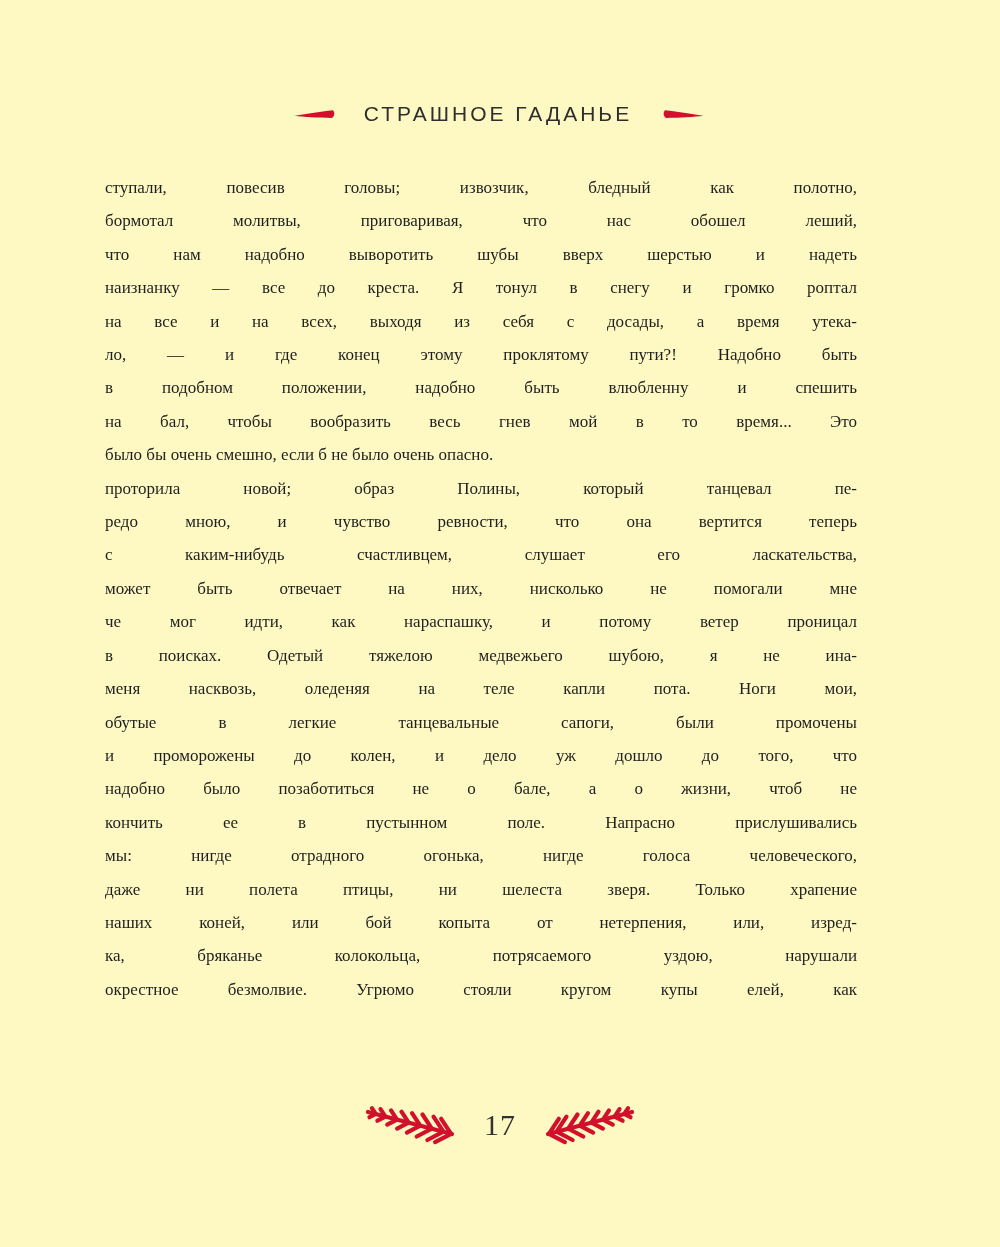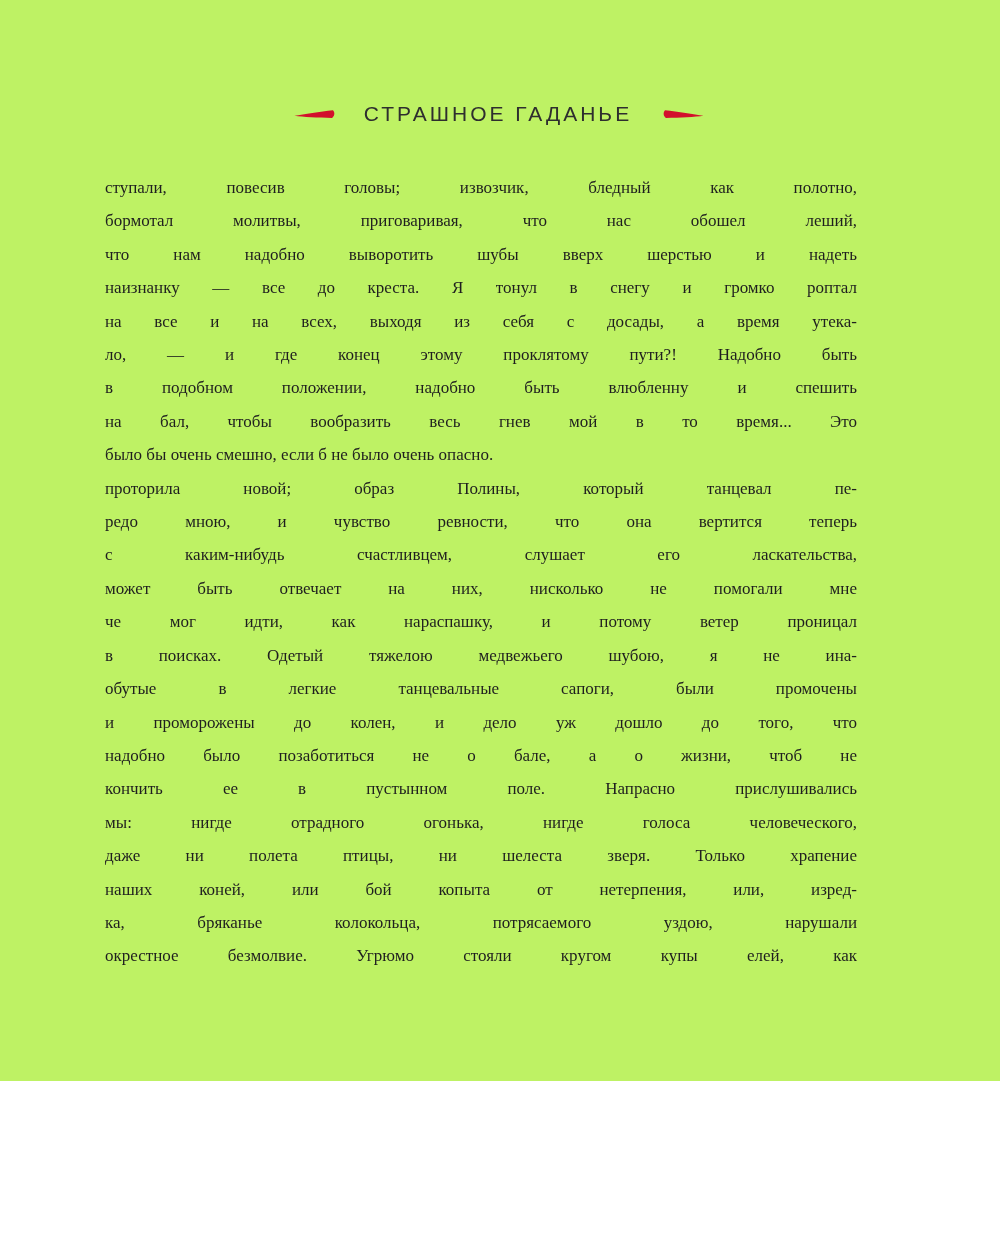--- a/index.html
+++ b/index.html
@@ -5,22 +5,22 @@
   :root{
     --accent-red:#d2102c;
     --text-color:#1f1f1f;
     --title-color:#2e2e2e;
     --num-color:#333333;
   }
   html,body{margin:0;padding:0;background:#ffffff;}
   .page{
     position:relative;
     width:1000px;
-    height:1081px;
-    background:#bef264;
+    height:1247px;
+    background:#fef9c3;
     overflow:hidden;
     font-family:"Liberation Serif", serif;
   }
   .header{
     position:absolute;
     top:96px; left:0; right:0;
     height:36px;
     display:flex;
     justify-content:center;
     align-items:center;
@@ -122,20 +122,21 @@
       <div class="line">ло, — и где конец этому проклятому пути?! Надобно быть</div>
       <div class="line">в подобном положении, надобно быть влюбленну и спешить</div>
       <div class="line">на бал, чтобы вообразить весь гнев мой в то время... Это</div>
       <div class="line flush-left">было бы очень смешно, если б не было очень опасно.</div>
       <div class="line">проторила новой; образ Полины, который танцевал пе-</div>
       <div class="line">редо мною, и чувство ревности, что она вертится теперь</div>
       <div class="line">с каким-нибудь счастливцем, слушает его ласкательства,</div>
       <div class="line">может быть отвечает на них, нисколько не помогали мне</div>
       <div class="line">че мог идти, как нараспашку, и потому ветер проницал</div>
       <div class="line">в поисках. Одетый тяжелою медвежьего шубою, я не ина-</div>
+      <div class="line">меня насквозь, оледеняя на теле капли пота. Ноги мои,</div>
       <div class="line">обутые в легкие танцевальные сапоги, были промочены</div>
       <div class="line">и проморожены до колен, и дело уж дошло до того, что</div>
       <div class="line">надобно было позаботиться не о бале, а о жизни, чтоб не</div>
       <div class="line">кончить ее в пустынном поле. Напрасно прислушивались</div>
       <div class="line">мы: нигде отрадного огонька, нигде голоса человеческого,</div>
       <div class="line">даже ни полета птицы, ни шелеста зверя. Только храпение</div>
       <div class="line">наших коней, или бой копыта от нетерпения, или, изред-</div>
       <div class="line">ка, бряканье колокольца, потрясаемого уздою, нарушали</div>
       <div class="line">окрестное безмолвие. Угрюмо стояли кругом купы елей, как</div>
     </div>

